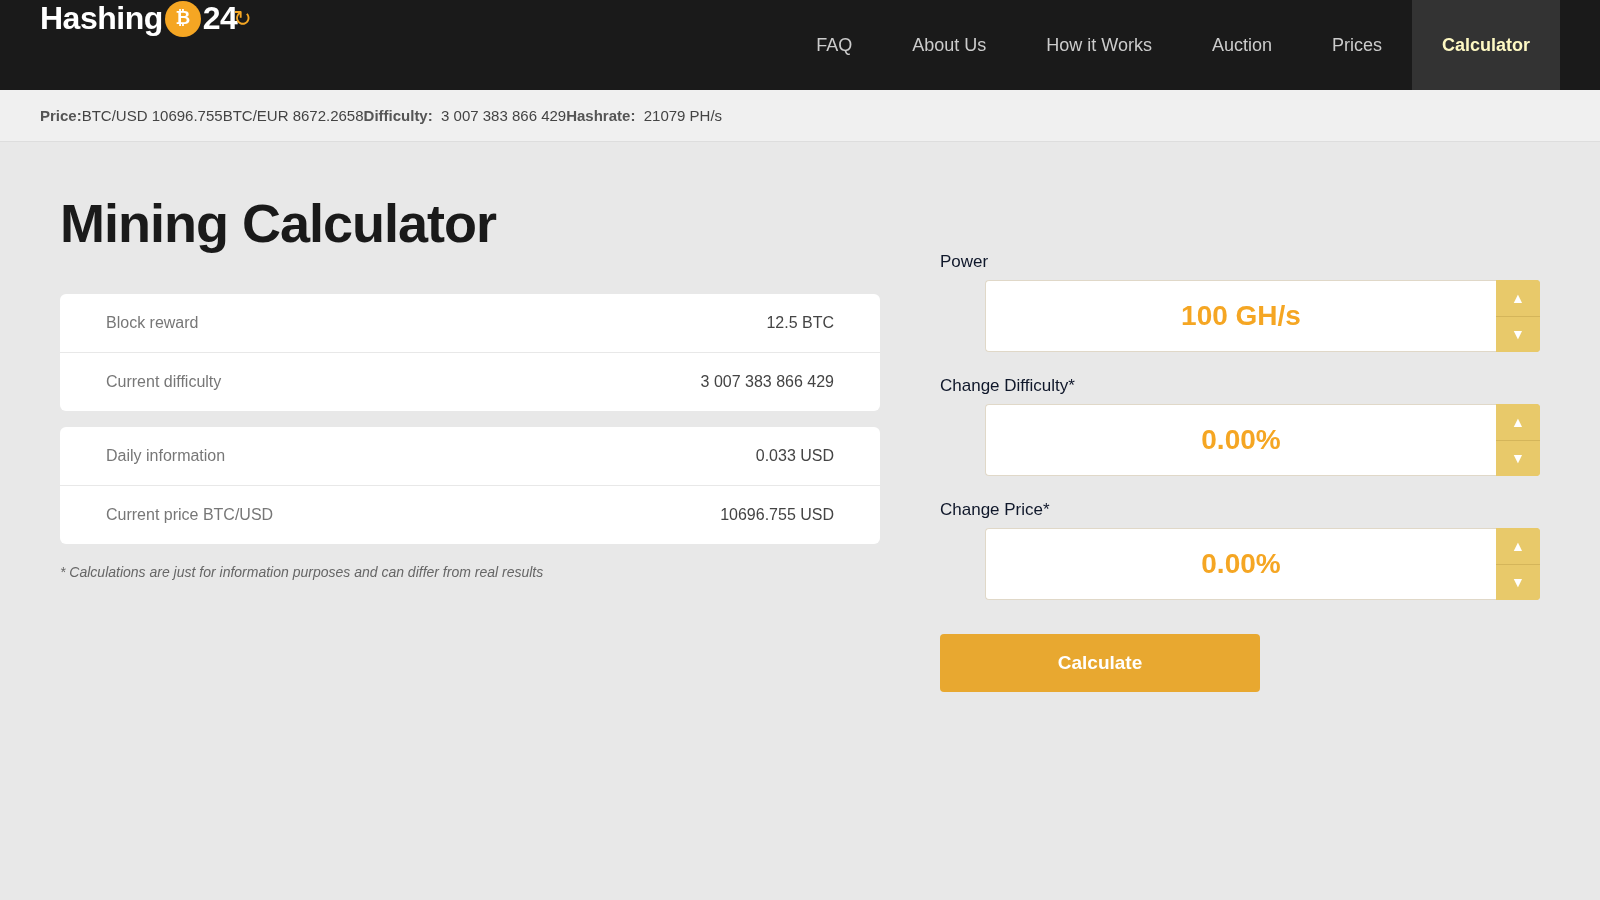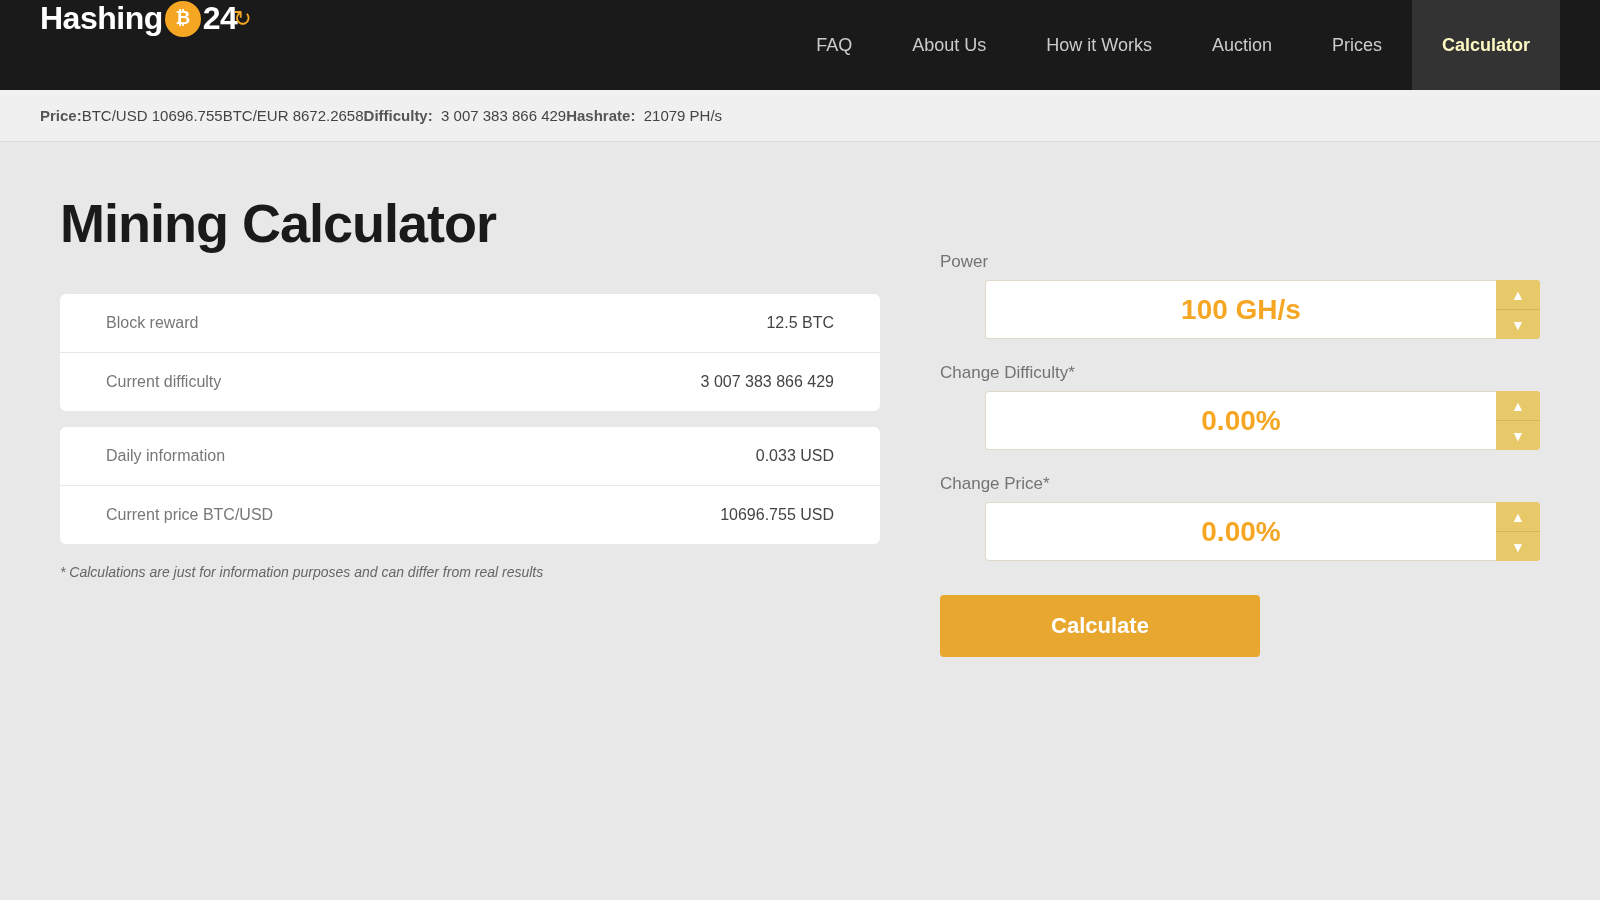--- a/index.html
+++ b/index.html
@@ -140,28 +140,28 @@
     .right-col {
       width: 600px;
       padding-top: 60px;
     }
 
     .field-group {
       margin-bottom: 24px;
     }
     .field-label {
       font-size: 17px;
-      color: #737373;
+      color: #0f172a;
       margin-bottom: 8px;
       display: block;
     }
     .field-input-row {
       display: flex;
       align-items: stretch;
-      height: 59px;
+      height: 72px;
       margin-left: 45px;
     }
     .field-input {
       flex: 1;
       background: #ffffff;
       border: 1px solid #e0d8c8;
       border-right: none;
       border-radius: 4px 0 0 4px;
       display: flex;
       align-items: center;
@@ -192,21 +192,21 @@
       user-select: none;
     }
     .spinner-up { border-bottom: 1px solid #d4b55a; }
 
     .calculate-btn {
       background: #e8a830;
       color: #ffffff;
       border: none;
       border-radius: 4px;
       padding: 18px 50px;
-      font-size: 22px;
+      font-size: 19px;
       font-weight: bold;
       cursor: pointer;
       margin-top: 10px;
       width: 320px;
       text-align: center;
     }
   </style>
 </head>
 <body>
 

